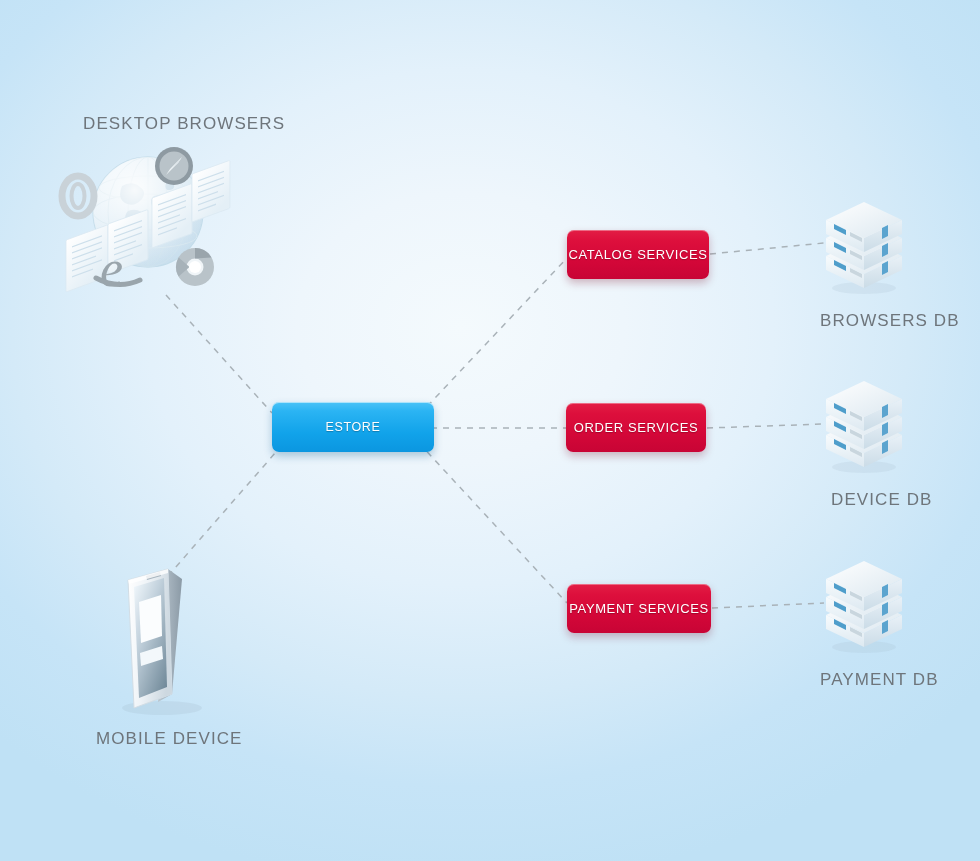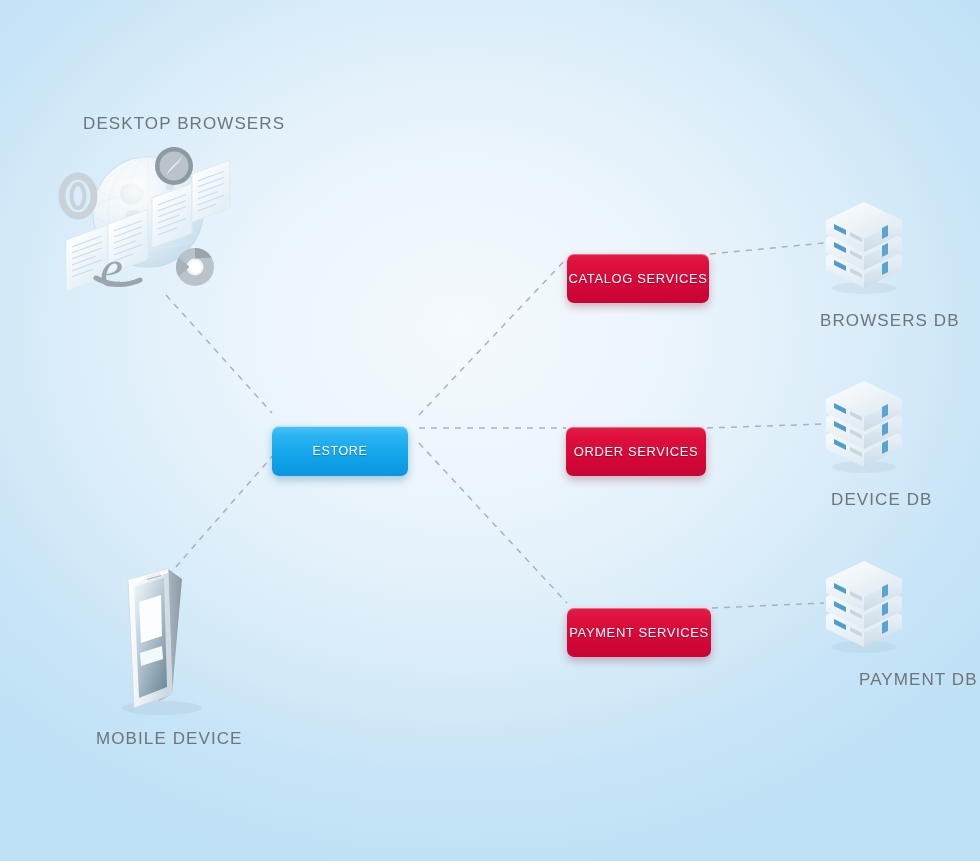--- a/index.html
+++ b/index.html
@@ -19,24 +19,23 @@
   #svgroot { position:absolute; left:0; top:0; width:980px; height:861px; }
 
   .node {
     position:absolute;
     border-radius:7px;
     display:flex; align-items:center; justify-content:center;
     color:#fff;
     letter-spacing:.6px;
     text-shadow:0 1px 1px rgba(0,0,0,.25);
     white-space:nowrap;
-    margin-top:24px;
   }
   .node-estore {
-    width:136px; height:50px; left:272px; top:402px;
+    width:162px; height:50px; left:272px; top:402px;
     font-size:12.5px;
     background:linear-gradient(180deg,#4cc3f7 0%,#2bb4f3 18%,#11a3ea 62%,#0b96e0 100%);
     box-shadow:0 4px 9px rgba(10,90,140,.30), inset 0 1px 0 rgba(255,255,255,.55);
   }
   .node-svc {
     height:49px;
     font-size:13px;
     background:linear-gradient(180deg,#e31e45 0%,#dd0f3c 22%,#d30738 65%,#c80435 100%);
     box-shadow:0 4px 9px rgba(120,10,35,.28), inset 0 1px 0 rgba(255,255,255,.35);
   }
@@ -48,21 +47,21 @@
     position:absolute;
     font-size:17px;
     letter-spacing:1.1px;
     color:#6e757b;
     white-space:nowrap;
   }
   .cap-desktop { left:83px;  top:114px; }
   .cap-mobile  { left:96px; top:729px; }
   .cap-cdb { left:820px; top:311px; }
   .cap-odb { left:831px; top:490px; }
-  .cap-pdb { left:820px; top:670px;margin-left:39px; }
+  .cap-pdb { left:820px; top:670px; }
 
   .art { position:absolute; }
   .art-globe  { left:52px;  top:142px;  width:196px; height:170px; }
   .art-phone  { left:106px; top:556px;  width:110px; height:165px; }
   .art-srv1   { left:818px; top:192px;  width:92px;  height:104px; }
   .art-srv2   { left:818px; top:371px;  width:92px;  height:104px; }
   .art-srv3   { left:818px; top:551px;  width:92px;  height:104px; }
 </style>
 </head>
 <body>

